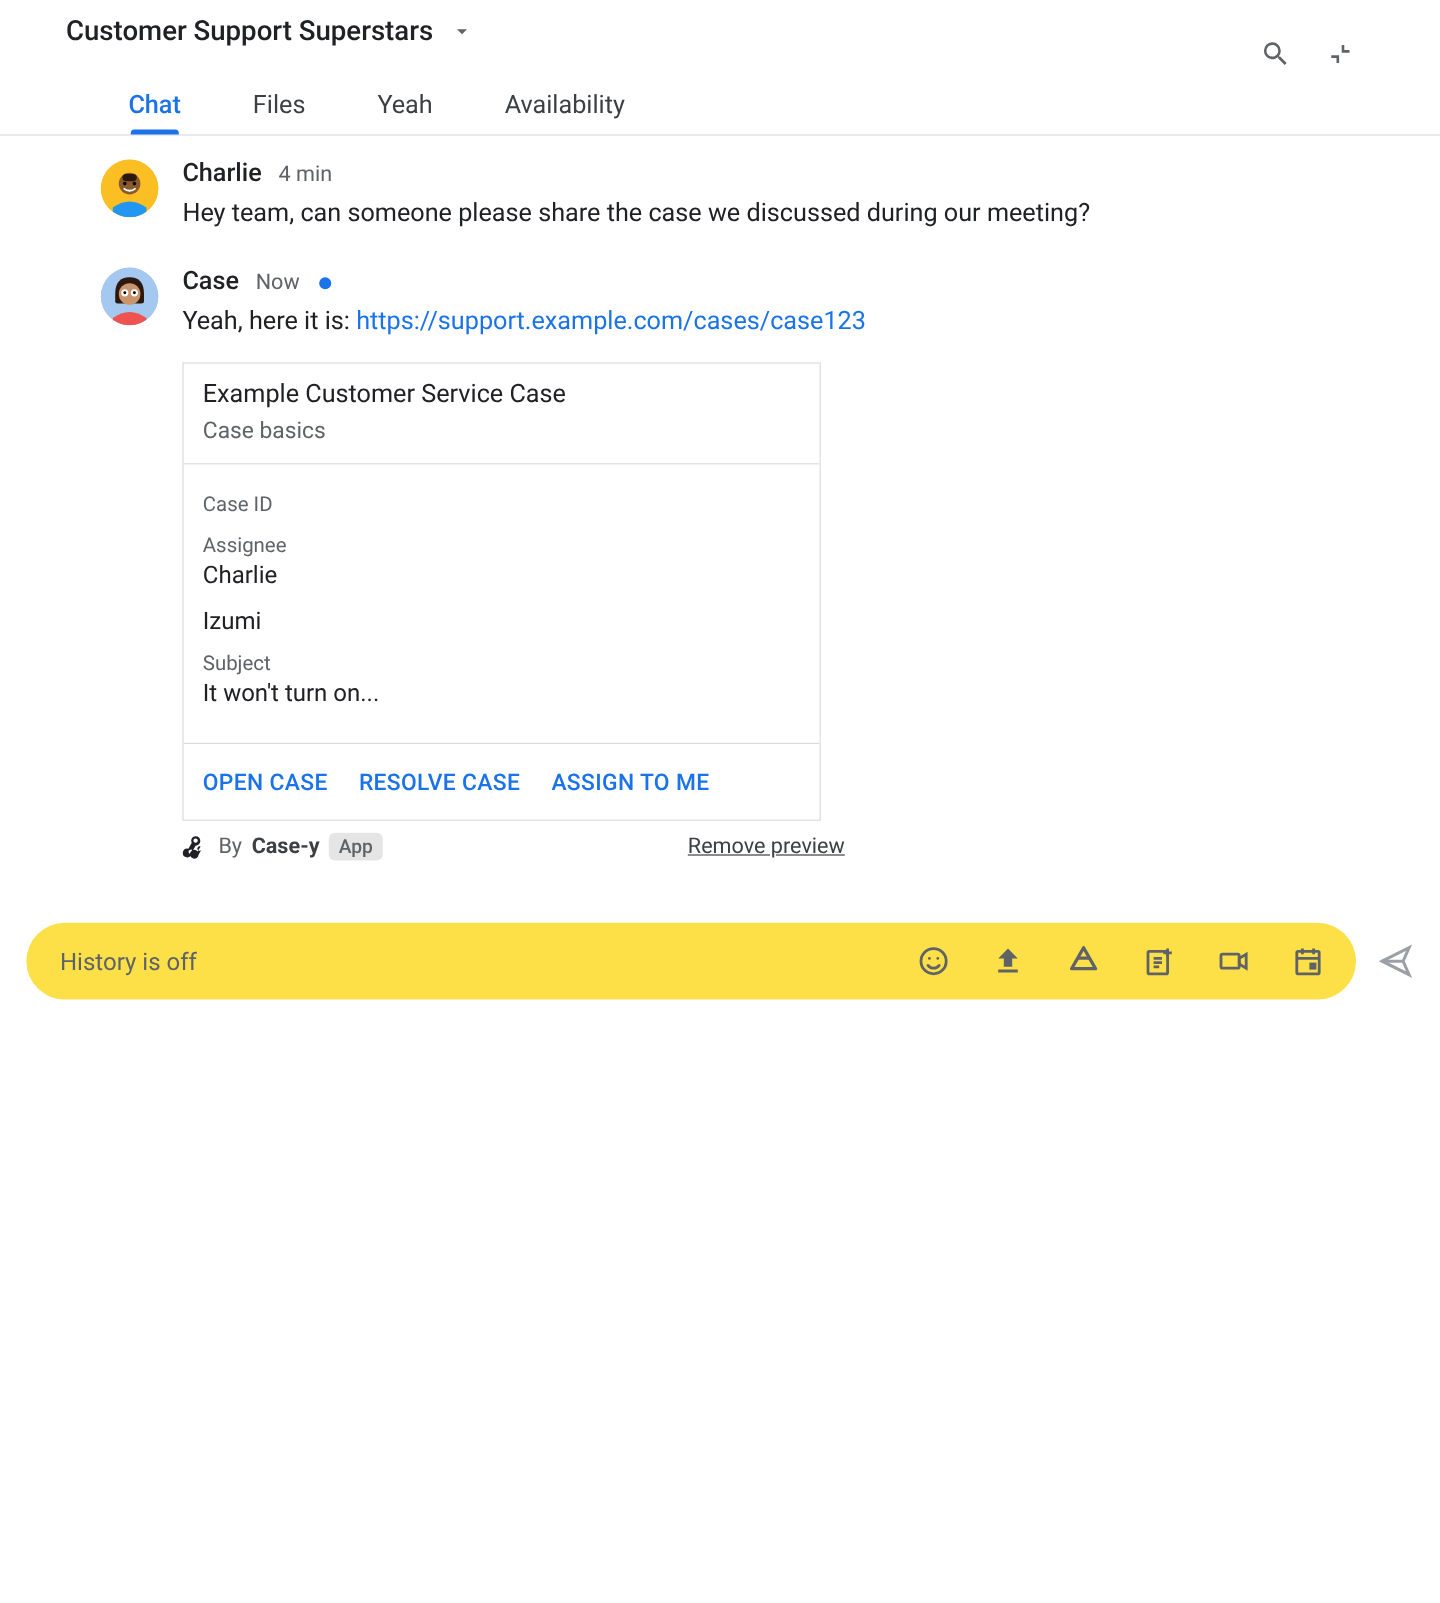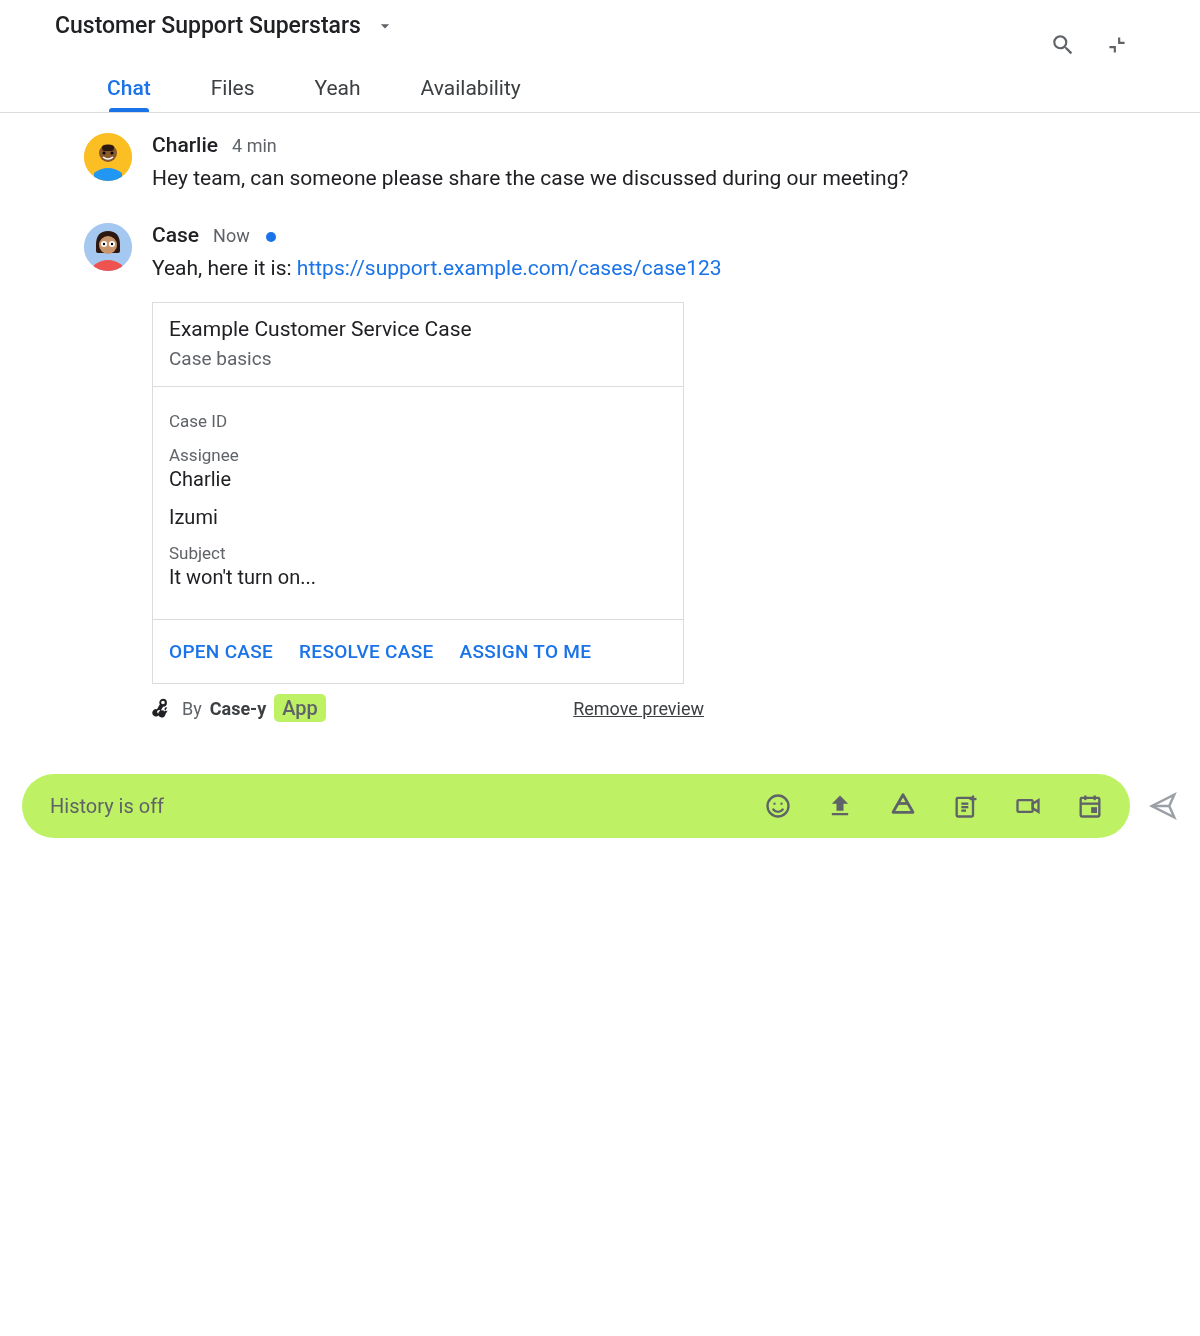--- a/index.html
+++ b/index.html
@@ -85,29 +85,29 @@
     align-items: center;
     justify-content: space-between;
     width: 552px;
     margin-top: 10px;
     font-size: 18px;
   }
   .attribution { display: flex; align-items: center; gap: 8px; color: #5f6368;}
   .attribution .by { color:#5f6368;}
   .attribution .app-name { font-weight: 700; color: #3c4043;}
   .app-badge {
-    background: #bef264; color: #5f6368;
-    padding: 2px 8px; border-radius: 5px; font-size: 20px;
+    background: #e5e5e5; color: #5f6368;
+    padding: 2px 8px; border-radius: 5px; font-size: 16px;
     font-weight:500;
   }
   .remove-preview { color: #3c4043; text-decoration: underline; cursor: pointer;}
   .composer-wrap { padding: 24px 22px 10px 22px; display:flex; align-items:center; gap: 18px;}
   .composer {
     flex:1;
-    background: #bef264;
+    background: #fde047;
     border-radius: 36px;
     height: 64px;
     display: flex;
     align-items: center;
     padding: 0 20px 0 28px;
     gap: 10px;
   }
   .composer-placeholder { flex:1; font-size: 20px; color: #5f6368;}
   .composer-icons { display:flex; gap: 34px; align-items:center; color:#5f6368; padding-right:6px;}
   .send-icon { color:#9aa0a6; }

